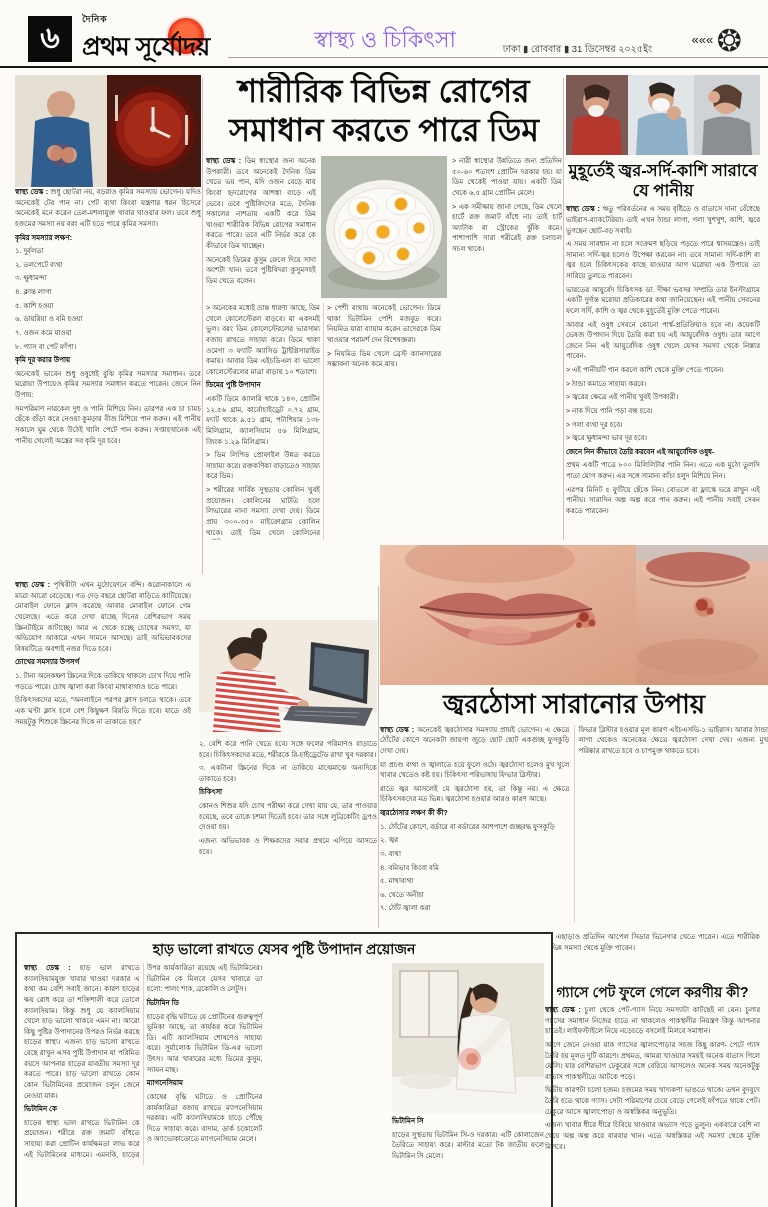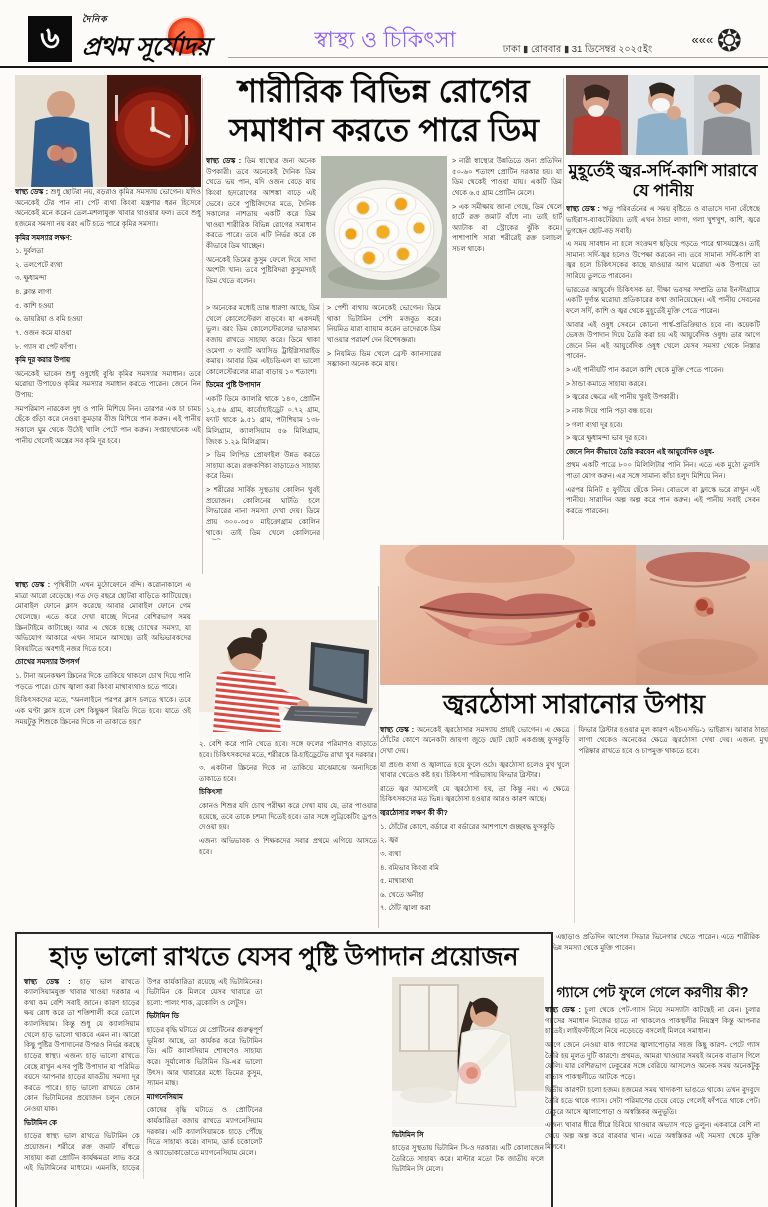--- a/index.html
+++ b/index.html
@@ -10,40 +10,40 @@
   .small{font-size:7px;line-height:1.52;text-align:justify;color:#222;}
   .small p{margin:0 0 3px 0;}
   .sub{font-weight:bold;color:#000;}
   .clip{overflow:hidden;}
   .vrule{position:absolute;width:1px;background:#c6c2ba;}
   .hrule-thick{position:absolute;left:0;top:66px;width:768px;height:2px;background:#181818;}
   .hrule-thin{position:absolute;left:228px;top:57px;width:540px;height:1px;background:#a9a49c;}
   
   .pageno{position:absolute;left:28px;top:16px;width:44px;height:46px;background:#0b0b0b;color:#fff;
           display:flex;align-items:center;justify-content:center;font-size:30px;font-weight:bold;}
-  .logo{position:absolute;left:82px;top:12px;width:200px;font-style:italic;}
+  .logo{position:absolute;left:82px;top:12px;width:200px;}
   .logo .daily{font-size:9px;font-weight:bold;letter-spacing:1px;}
   .logo .name{position:relative;font-size:25px;font-weight:bold;color:#0a0a0a;z-index:2;letter-spacing:-0.5px;}
   .logo .sun{position:absolute;left:86px;top:6px;width:36px;height:36px;border-radius:50%;z-index:1;
              background:radial-gradient(circle at 50% 45%, #ff6a3e 0 40%, #e02308 70%, #c01703 100%);
              box-shadow:0 0 0 2px rgba(224,35,8,.15);}
   .section-title{position:absolute;left:250px;top:22px;width:270px;text-align:center;
                  font-size:22px;font-weight:normal;color:#8b5cf6;}
   .dateline{position:absolute;left:452px;top:42px;width:200px;font-size:9.5px;color:#333;text-align:right;}
   .ornament{position:absolute;right:26px;top:26px;font-size:13px;color:#222;}
   .ornament .flower{font-size:30px;vertical-align:middle;line-height:1;}
   
   .photo{display:block;background:#ddd;}
   
   .h-worms{font-size:16.5px;margin:5px 0 4px 0;}
   .h-egg{font-size:32px;margin:0 0 6px 0;}
   .h-drink{font-size:16.5px;margin:5px 0 4px 0;}
   .h-child{font-size:25px;margin:0 0 5px 0;}
   .h-blister{font-size:26px;margin:4px 0 4px 0;}
-  .h-bones{font-size:25px;margin:2px 0 5px 0;}
+  .h-bones{font-size:14px;margin:2px 0 5px 0;}
   .h-gas{font-size:14px;margin:2px 0 4px 0;}
   .egg-top{display:flex;gap:5px;height:142px;}
   .egg-top .txt{flex:1;}
   .cols3{column-count:3;column-gap:7px;column-fill:auto;column-rule:1px solid #d8d4cc;height:246px;margin-top:5px;}
   .cols2{column-count:2;column-gap:9px;column-fill:auto;column-rule:1px solid #d8d4cc;height:198px;}
   .child-cols{display:flex;gap:8px;}
   .bones-box{border:2px solid #2a2a2a;padding:5px 7px;background:#fcfbf7;}
   .bones-flex{display:flex;gap:7px;}
   .bones-cols{column-count:3;column-gap:7px;column-fill:auto;column-rule:1px solid #d8d4cc;height:202px;flex:1;}
   .bones-right{width:152px;}

